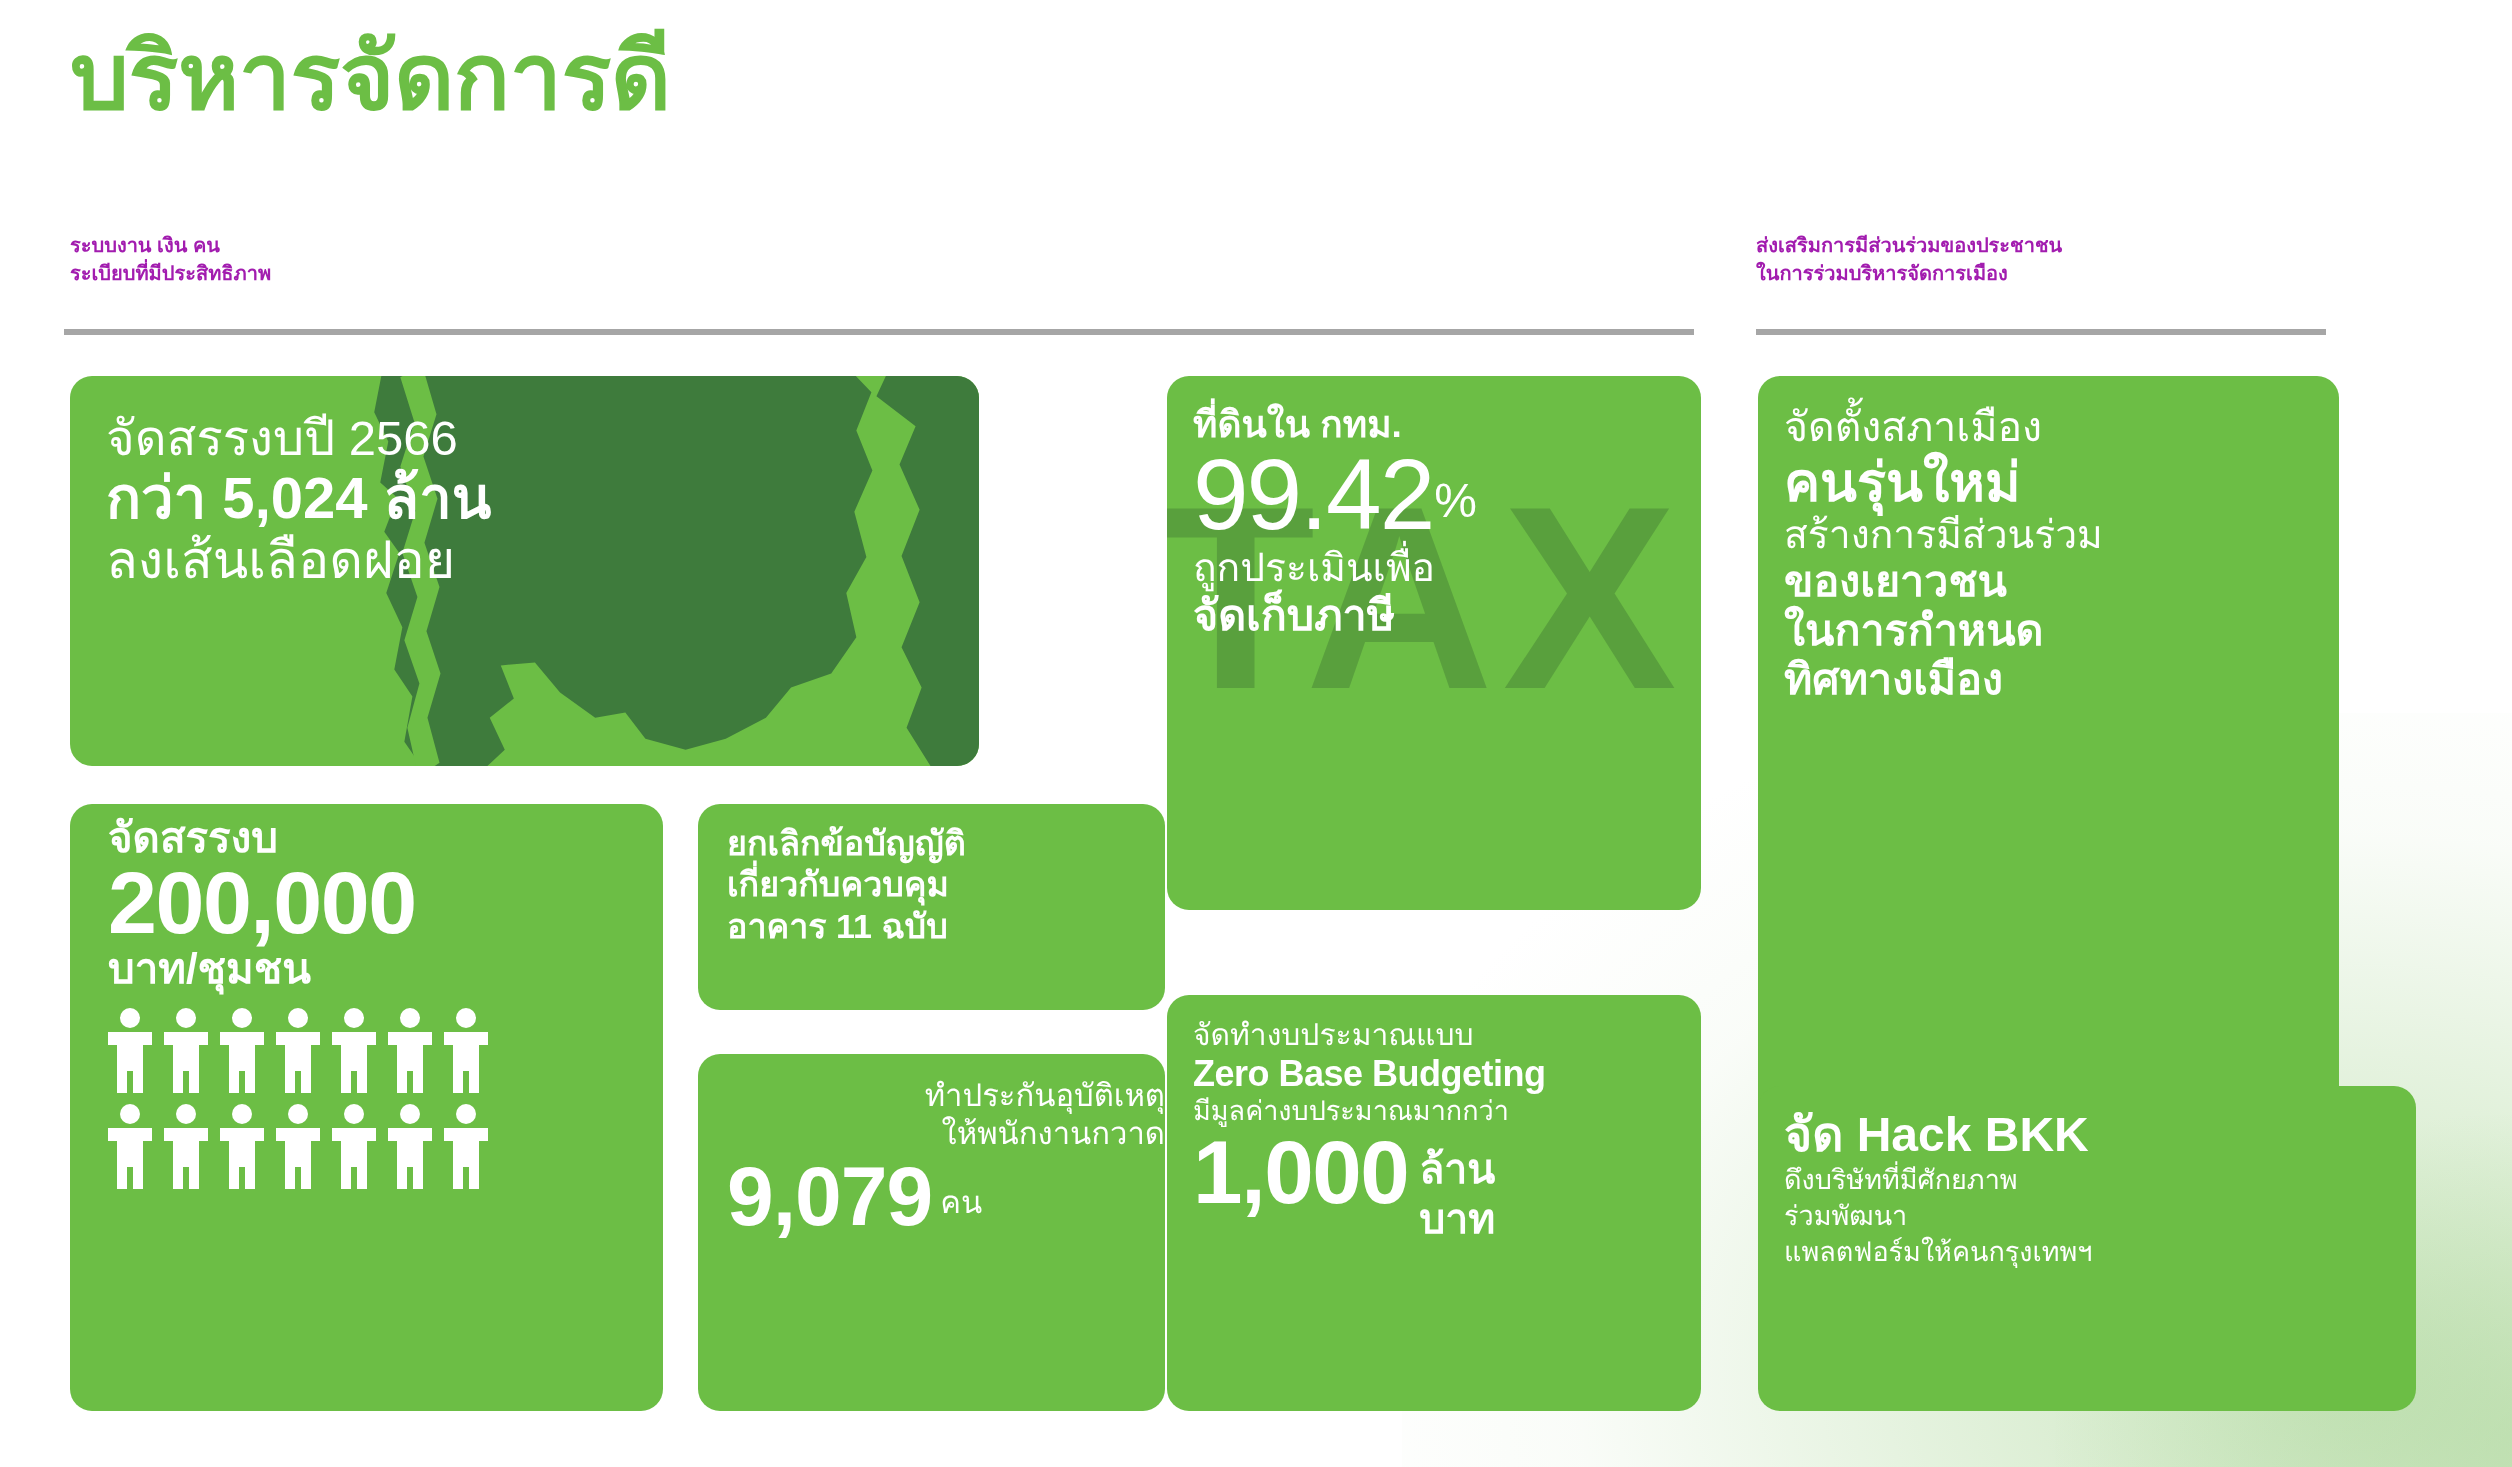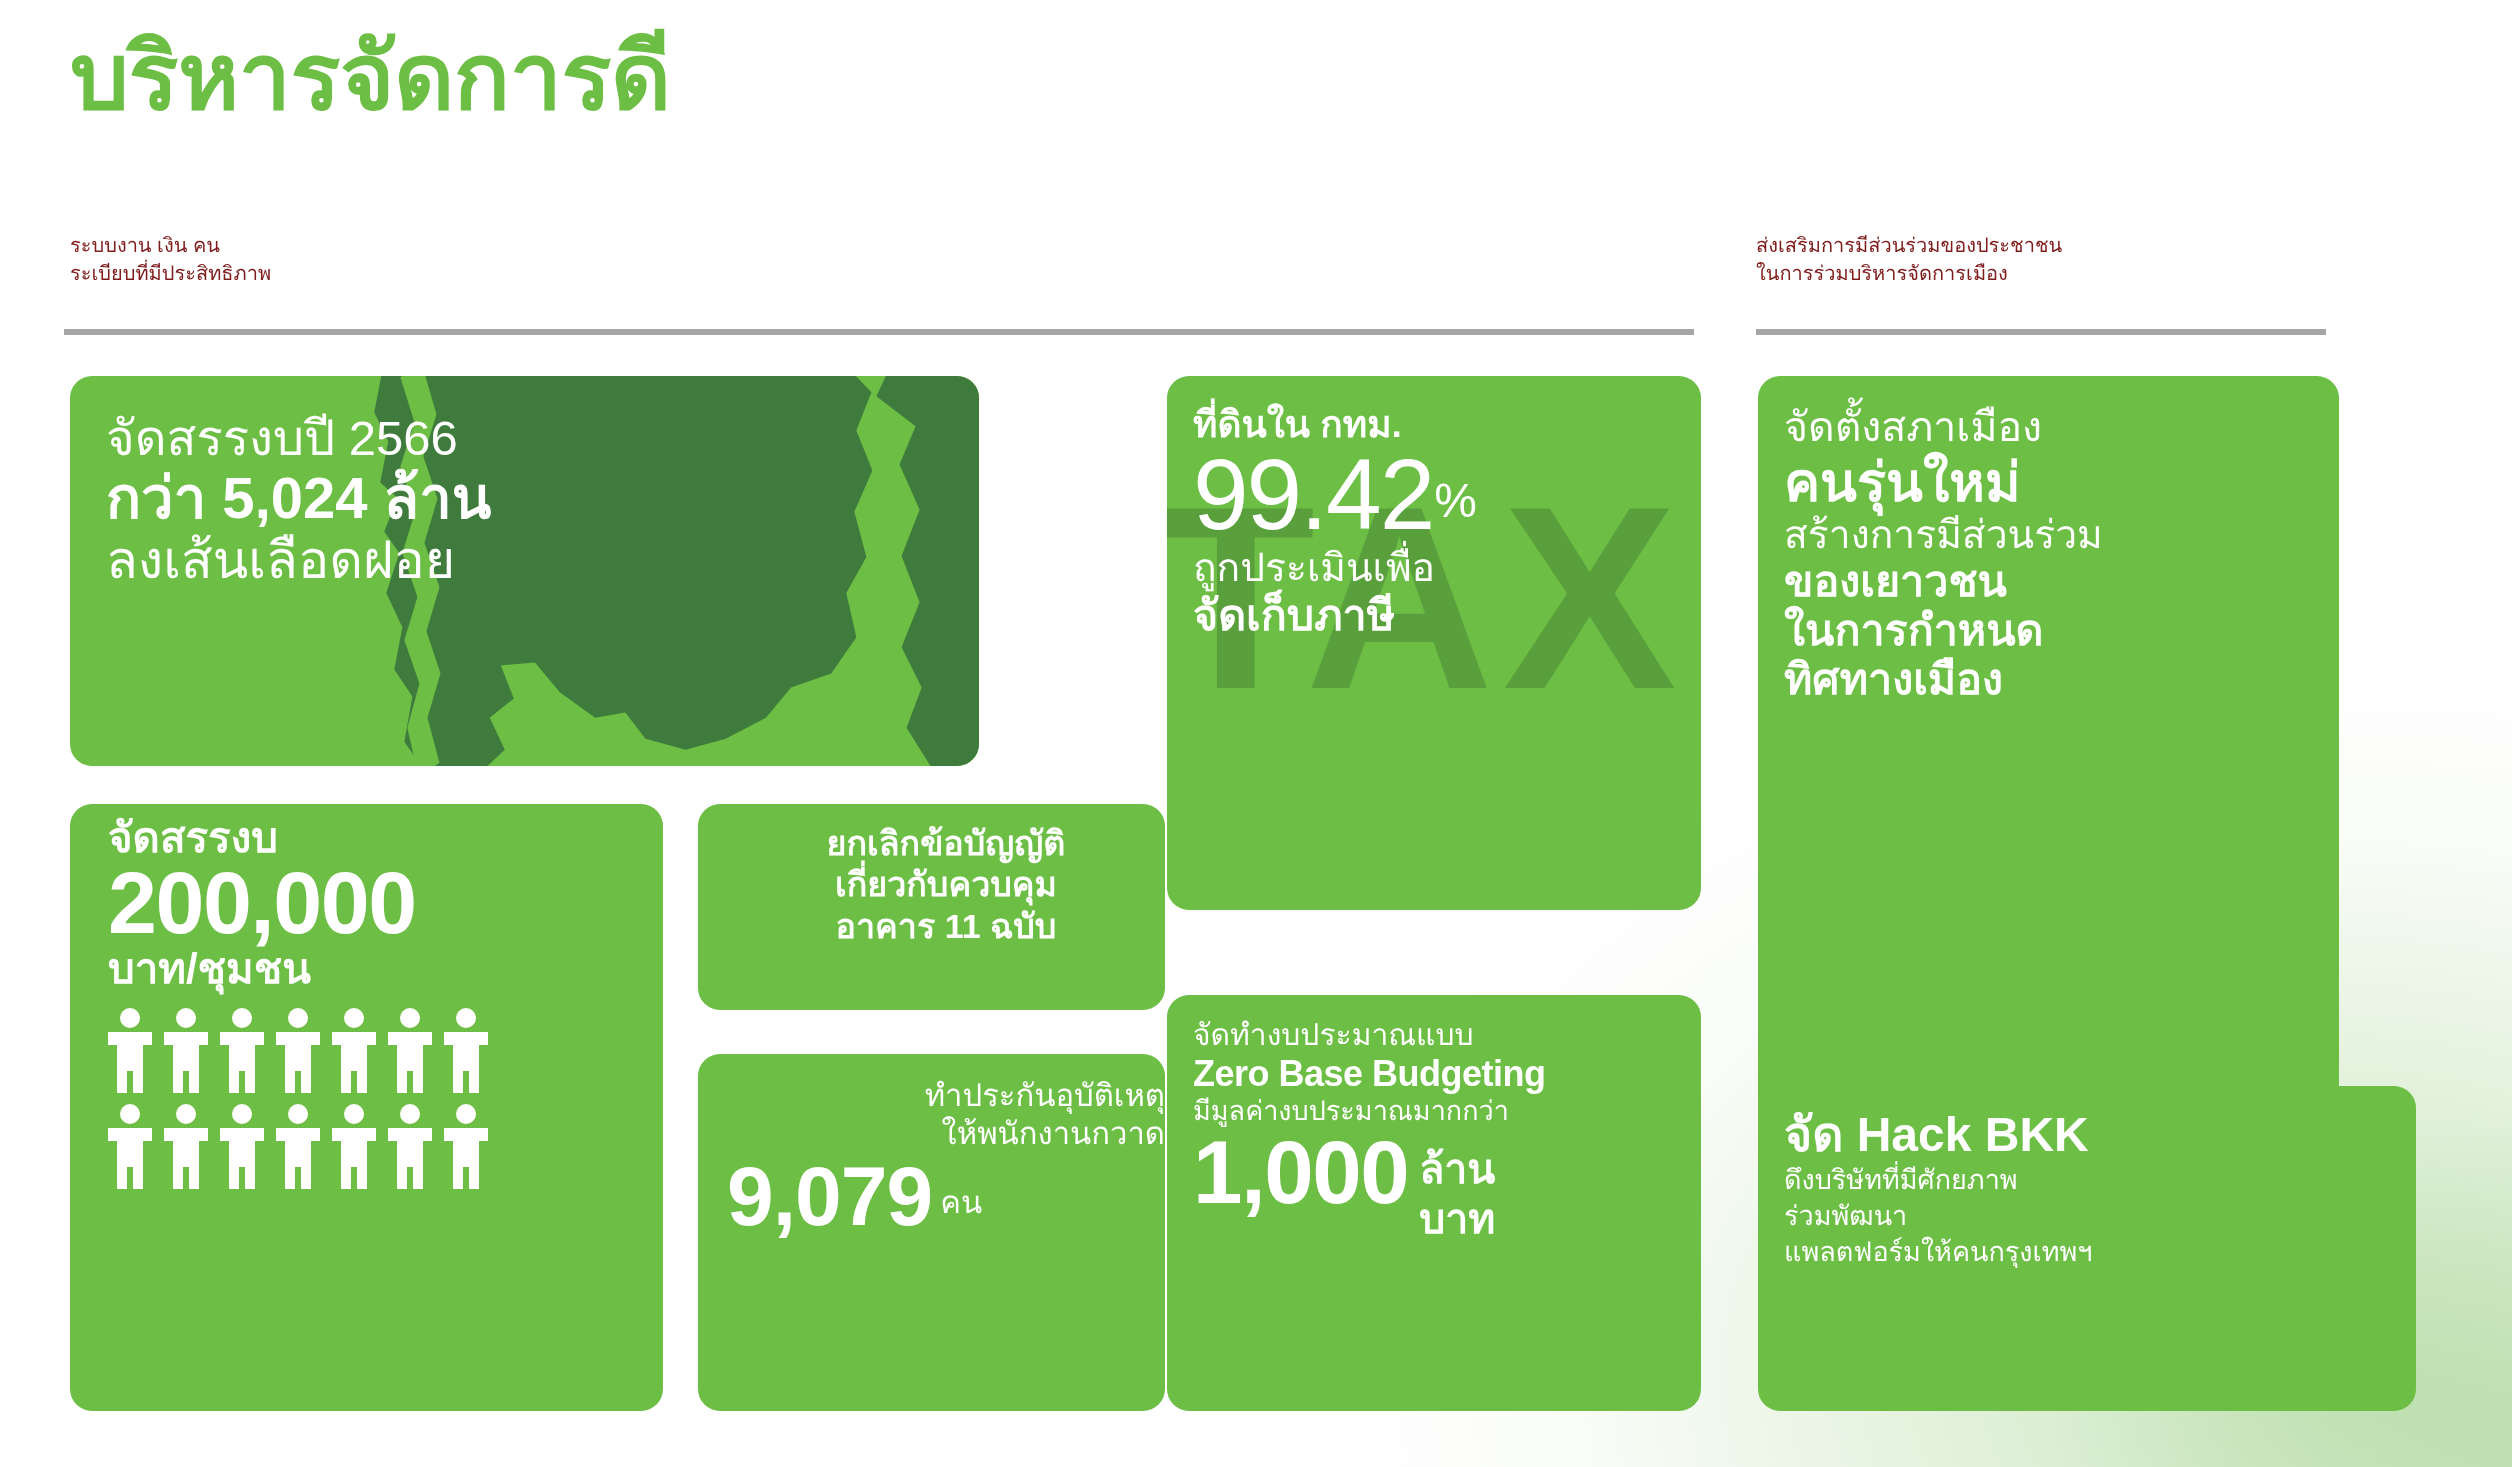--- a/index.html
+++ b/index.html
@@ -23,21 +23,21 @@
 
   
   .page-title{
     position:absolute;left:70px;top:31px;
     font-size:93px;line-height:1;
     color:#6CBE45;font-weight:700;letter-spacing:-0.5px;
     white-space:nowrap;
   }
   .hdr{
     position:absolute;
-    font-size:20px;line-height:1.38;color:#7f1d1d;font-weight:400;
+    font-size:20px;line-height:1.38;color:#a21caf;font-weight:700;
     white-space:pre-line;
   }
   .hdr-left{left:70px;top:232px;}
   .hdr-right{left:1756px;top:232px;}
   .rule{position:absolute;height:5.5px;background:#a6a6a6;}
   .rule-left{left:64px;top:329px;width:1630px;}
   .rule-right{left:1756px;top:329px;width:570px;}
 
   
   .card{
@@ -73,21 +73,21 @@
   .person .head{position:absolute;left:50%;transform:translateX(-50%);top:0;width:20px;height:20px;border-radius:50%;background:#fff;}
   .person .arms{position:absolute;left:0;top:24px;width:44px;height:13px;background:#fff;}
   .person .torso{position:absolute;left:9px;top:24px;width:26px;height:39px;background:#fff;}
   .person .legL{position:absolute;left:9px;top:60px;width:10px;height:25px;background:#fff;}
   .person .legR{position:absolute;left:25px;top:60px;width:10px;height:25px;background:#fff;}
 
   
   #card-ordinance{left:698px;top:804px;width:467px;height:107px;
     height:auto;}
   #card-ordinance{height:0;}
-  #card-ordinance{left:698px;top:804px;width:467px;height:110px;text-align:center;}
+  #card-ordinance{left:698px;top:804px;width:467px;height:110px;}
   #card-ordinance{height:0px;}
   #card-ordinance{left:698px;top:804px;width:467px;height:107px;}
   #card-ordinance{height:0;}
   #card-ordinance{left:698px;top:804px;width:467px;height:0;}
   
   #card-ordinance{left:698px;top:804px;width:467px;height:206px;}
   #card-ordinance .inner{padding:19px 0 0 29px;}
   .c3-line{font-size:34px;line-height:1.22;font-weight:700;}
 
   

